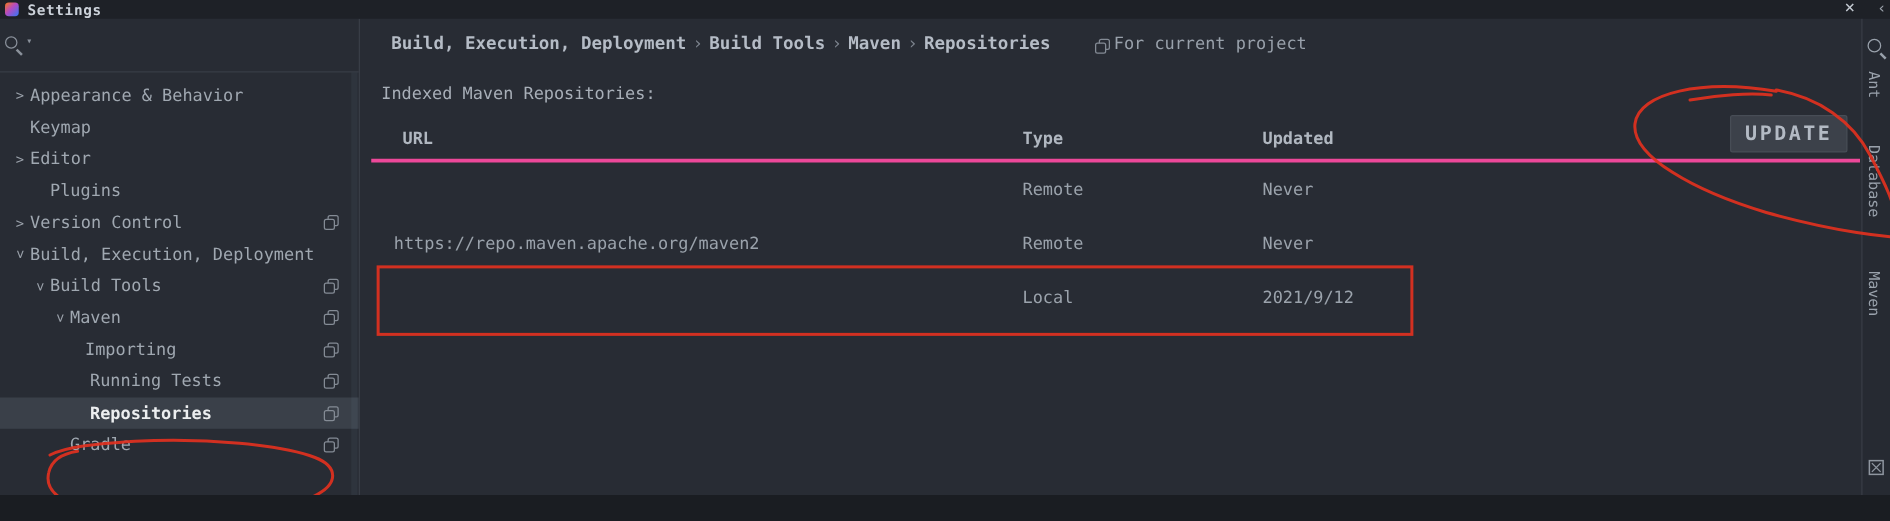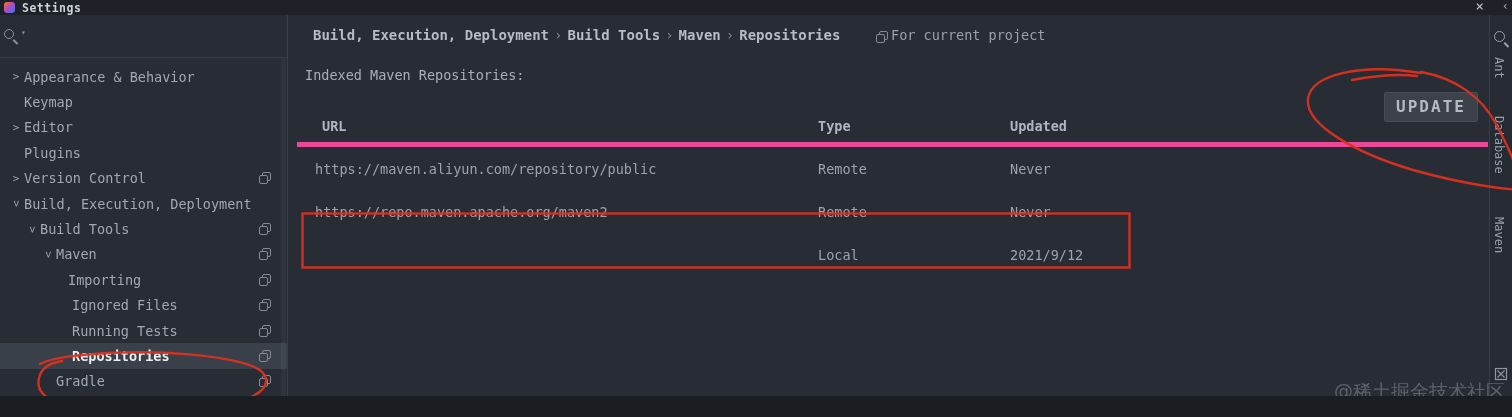--- a/index.html
+++ b/index.html
@@ -47,21 +47,21 @@
   
   .content{position:absolute;left:289px;right:24px;top:15px;bottom:0;}
   .breadcrumb{position:absolute;left:24px;top:12px;font-size:14px;font-weight:bold;
     color:#b5bcc6;white-space:nowrap;}
   .breadcrumb .sep{color:#7c838d;padding:0 5px;font-weight:normal;}
   .scope{position:absolute;left:587px;top:12px;display:flex;align-items:flex-end;gap:3px;
     color:#99a1ab;font-size:13.5px;}
   .scope .badge{position:relative;right:auto;top:auto;margin-top:0;flex:0 0 12px;}
   .section-label{position:absolute;left:16px;top:52px;color:#a8afb8;}
   .rtable{position:absolute;left:8px;right:0;top:85px;}
-  .thead{position:relative;height:27px;border-bottom:5px solid #ec4899;margin-top:15px;}
+  .thead{position:relative;height:27px;border-bottom:3px solid #ec4899;}
   .thead span{position:absolute;top:3px;font-weight:bold;color:#b0b7c0;}
   .trowdata{position:relative;height:43px;}
   .trowdata span{position:absolute;top:14px;color:#9ba3ac;white-space:nowrap;}
   .c1h{left:25px;} .c1{left:18px;} .c2{left:521px;} .c3{left:713px;}
   .update-btn{position:absolute;left:1095px;top:77px;width:94px;height:30px;
     background:#3c414a;border:1px solid #474d56;border-radius:2px;
     color:#b3bac4;font-family:inherit;font-size:16px;font-weight:bold;
     letter-spacing:2px;text-align:center;line-height:28px;box-sizing:border-box;cursor:pointer;}
   
   .rightstrip{position:absolute;right:0;top:0;bottom:0;width:23px;box-sizing:border-box;
@@ -108,21 +108,21 @@
           <span class="tlabel">Appearance &amp; Behavior</span>
         </div>
         <div class="trow" style="padding-left: 8px;">
           <span class="chev none">&gt;</span>
           <span class="tlabel">Keymap</span>
         </div>
         <div class="trow" style="padding-left: 8px;">
           <span class="chev ">&gt;</span>
           <span class="tlabel">Editor</span>
         </div>
-        <div class="trow" style="padding-left: 8px;">
+        <div class="trow" style="padding-left: 24px;">
           <span class="chev none">&gt;</span>
           <span class="tlabel">Plugins</span>
         </div>
         <div class="trow" style="padding-left: 8px;">
           <span class="chev ">&gt;</span>
           <span class="tlabel">Version Control</span>
           <span class="badge"></span>
         </div>
         <div class="trow" style="padding-left: 8px;">
           <span class="chev open">&gt;</span>
@@ -134,25 +134,20 @@
           <span class="badge"></span>
         </div>
         <div class="trow" style="padding-left: 40px;">
           <span class="chev open">&gt;</span>
           <span class="tlabel">Maven</span>
           <span class="badge"></span>
         </div>
         <div class="trow" style="padding-left: 52px;">
           <span class="chev none">&gt;</span>
           <span class="tlabel">Importing</span>
-          <span class="badge"></span>
-        </div>
-        <div class="trow" style="padding-left: 56px;">
-          <span class="chev none">&gt;</span>
-          <span class="tlabel">Ignored Files</span>
           <span class="badge"></span>
         </div>
         <div class="trow" style="padding-left: 56px;">
           <span class="chev none">&gt;</span>
           <span class="tlabel">Running Tests</span>
           <span class="badge"></span>
         </div>
         <div class="trow selected" style="padding-left: 56px;">
           <span class="chev none">&gt;</span>
           <span class="tlabel">Repositories</span>
@@ -176,21 +171,20 @@
     <div class="section-label">Indexed Maven Repositories:</div>
 
     <div class="rtable">
       <div class="thead">
         <span class="c1h">URL</span>
         <span class="c2">Type</span>
         <span class="c3">Updated</span>
       </div>
       <div id="tbody">
           <div class="trowdata">
-            <span class="c1">https://maven.aliyun.com/repository/public</span>
             <span class="c2">Remote</span>
             <span class="c3">Never</span>
           </div>
           <div class="trowdata">
             <span class="c1">https://repo.maven.apache.org/maven2</span>
             <span class="c2">Remote</span>
             <span class="c3">Never</span>
           </div>
           <div class="trowdata">
             <span class="c2">Local</span>
@@ -233,21 +227,20 @@
     </div>
 
     <span class="strip-bottom">
       <svg width="14" height="14" viewBox="0 0 14 14">
         <rect x="1.5" y="1.5" width="11" height="11" stroke="#8f96a0" stroke-width="1.2" fill="none"></rect>
         <path d="M3.5 3.5 L10.5 10.5 M10.5 3.5 L3.5 10.5" stroke="#8f96a0" stroke-width="1.1"></path>
       </svg>
     </span>
   </div>
 
-  <div class="watermark">@稀土掘金技术社区</div>
 
   <svg class="overlay" viewBox="0 0 1512 417">
     <g stroke="#e1311f" stroke-width="2.4" fill="none" stroke-linecap="round" opacity="0.92">
       <rect x="302.5" y="213.5" width="827" height="54"></rect>
       <path d="M40 364 C 54 357, 78 355, 108 353 C 165 350, 226 356, 252 366 C 270 373, 272 387, 251 397 C 214 409, 140 415, 88 410 C 52 406, 35 394, 39 378 C 41 369, 49 363, 62 361"></path>
       <path d="M1421 73 C 1362 63, 1311 74, 1308 99 C 1305 125, 1356 153, 1413 170 C 1463 184, 1513 192, 1542 190"></path>
       <path d="M1421 72 C 1455 78, 1482 97, 1496 124 C 1505 141, 1511 153, 1514 163"></path>
       <path d="M1352 80 C 1374 76, 1400 74, 1417 76"></path>
     </g>
   </svg>

